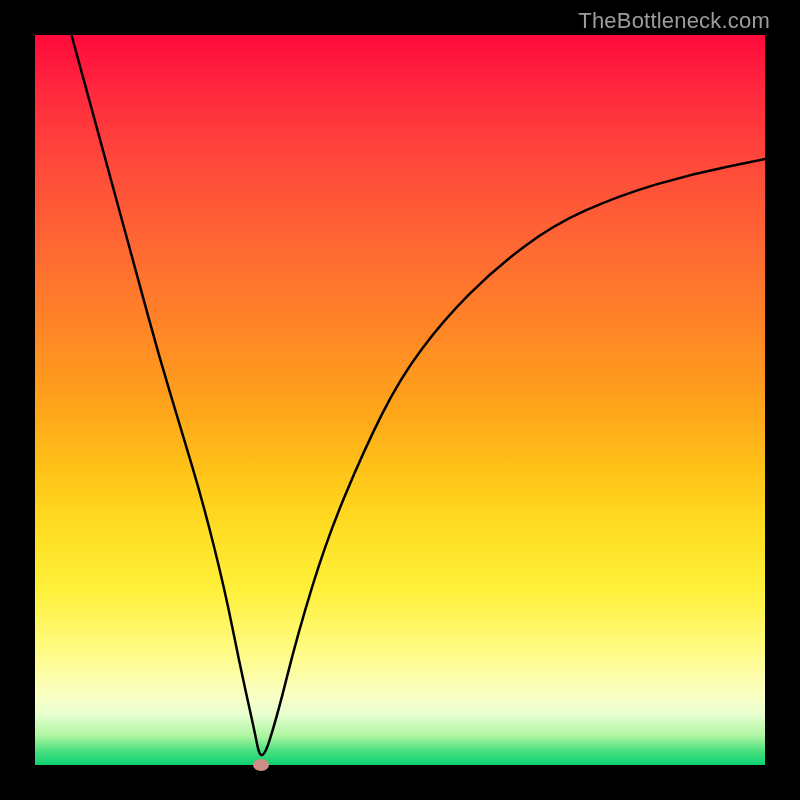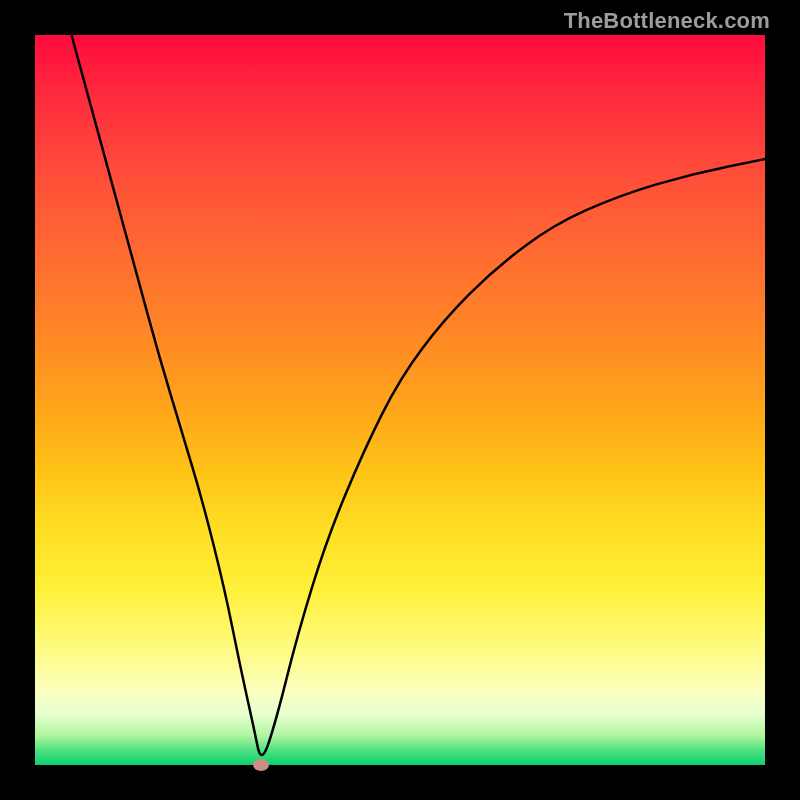--- a/index.html
+++ b/index.html
@@ -36,21 +36,21 @@
       #4de080 98%,
       #0bd070 100%
     );
   }
   .watermark {
     position: absolute;
     top: 8px;
     right: 30px;
     color: #9c9c9c;
     font-size: 22px;
-    font-weight: 700;
+    font-weight: 400;
     letter-spacing: 0.2px;
     user-select: none;
   }
   svg.curve {
     position: absolute;
     left: 0; top: 0;
     width: 730px;
     height: 730px;
     overflow: visible;
   }

